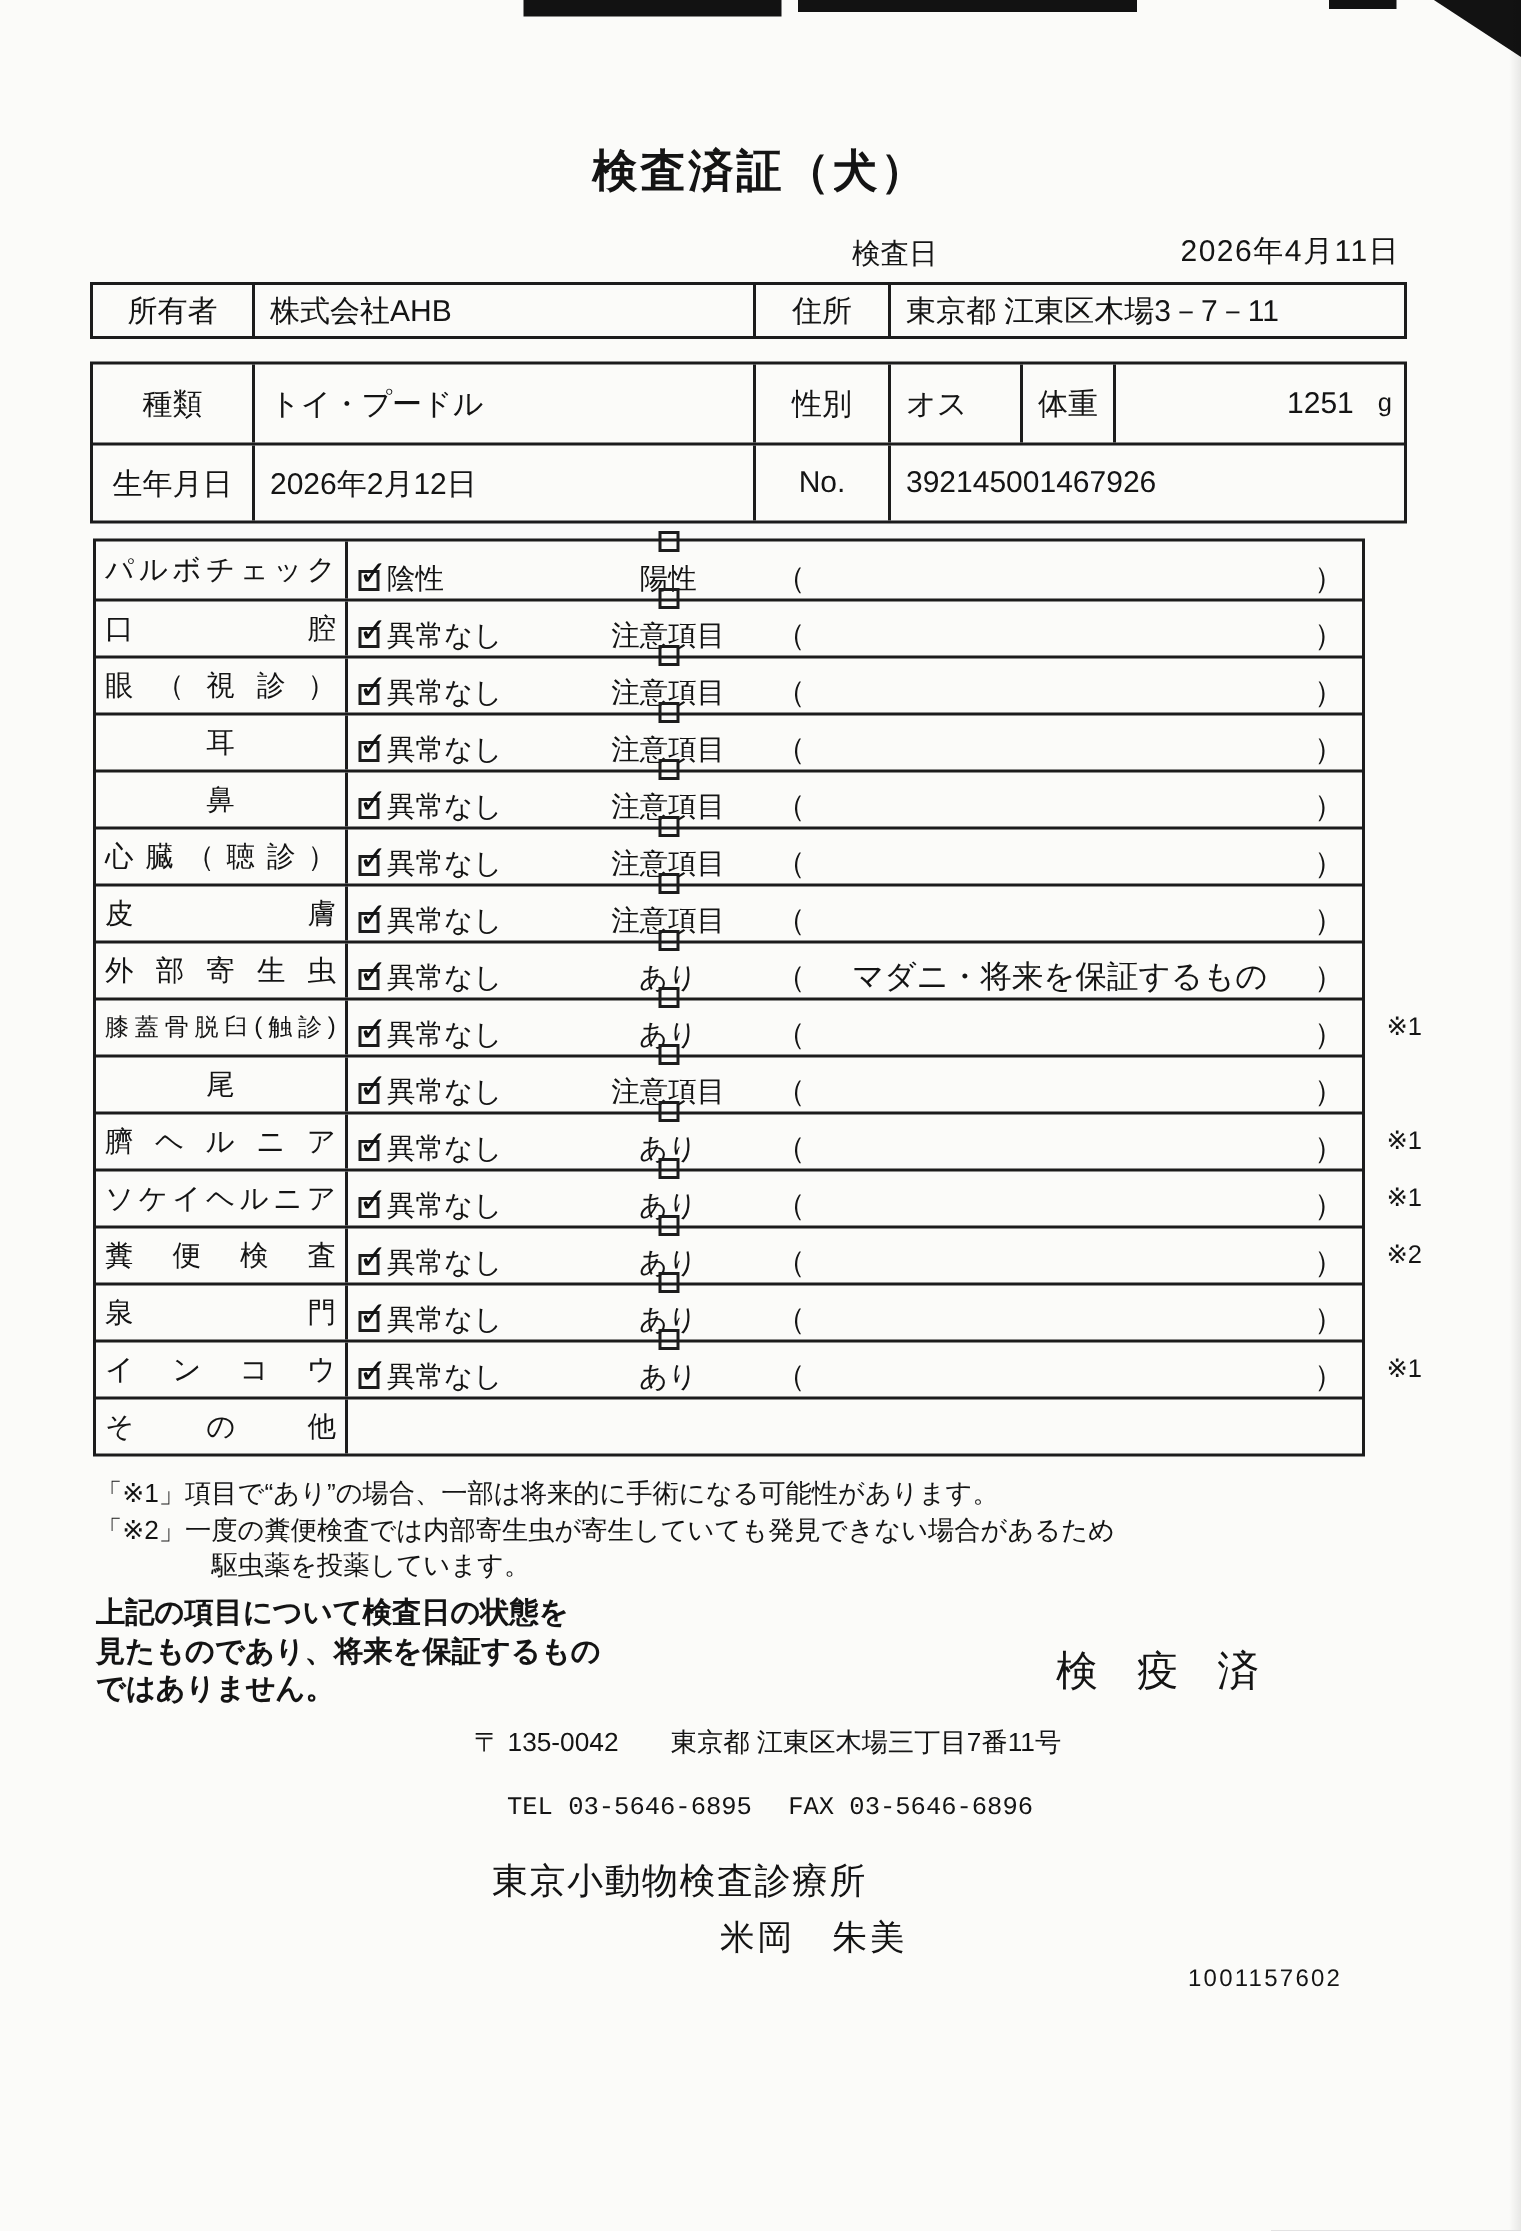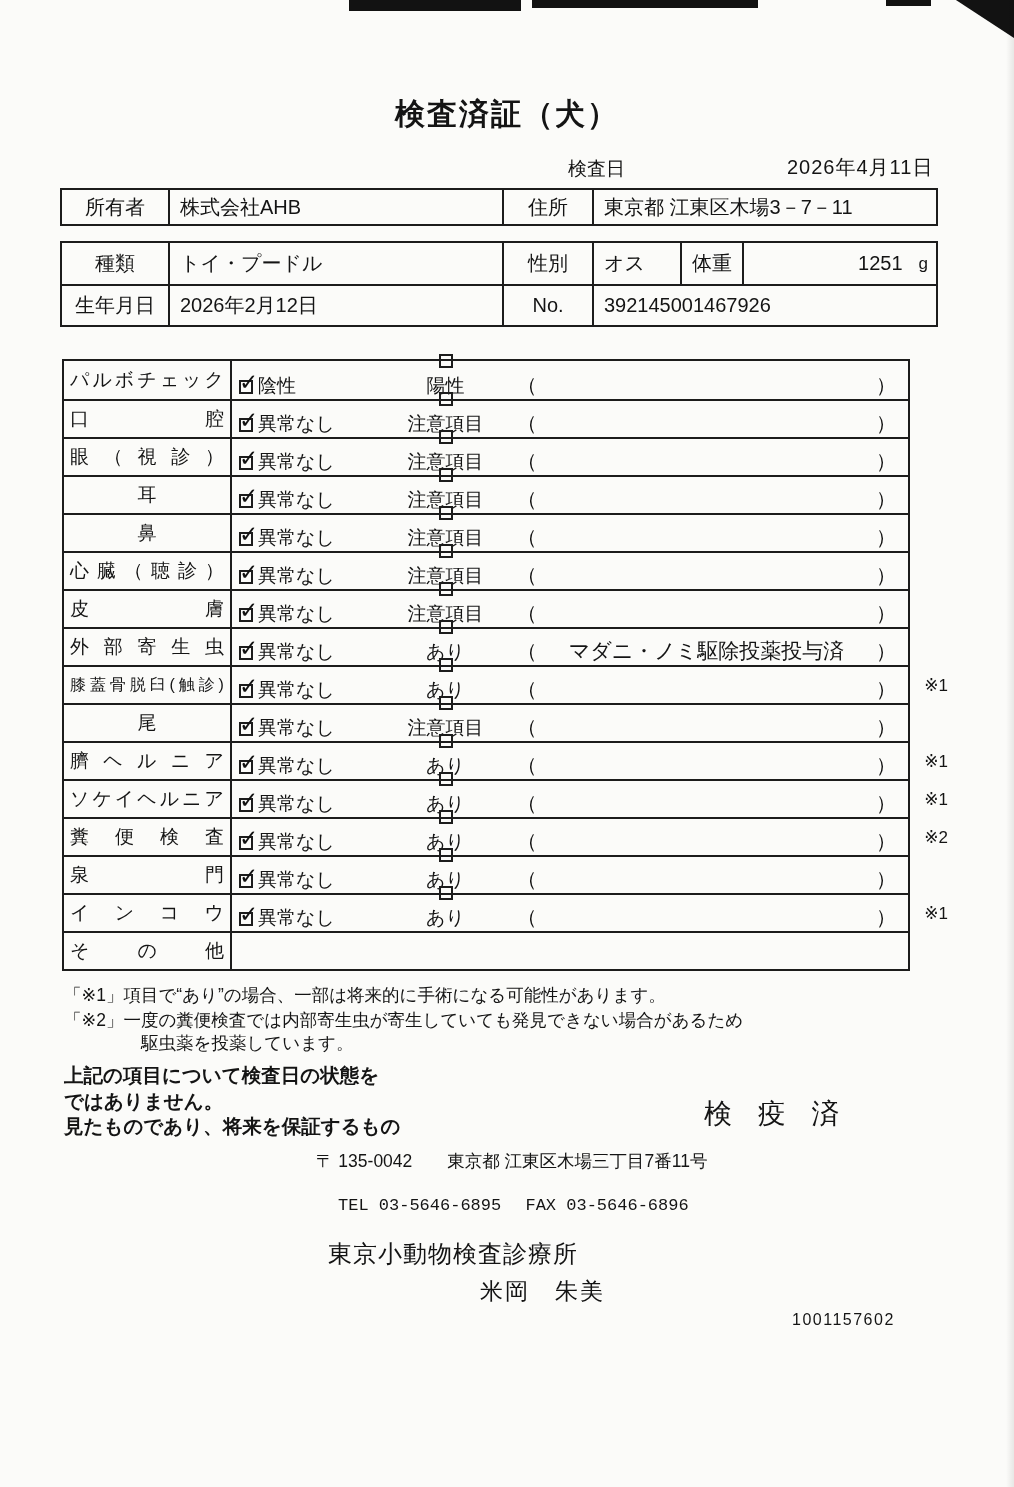--- a/index.html
+++ b/index.html
@@ -18,21 +18,21 @@
   .edge-shade{position:absolute;right:0;top:0;width:8px;height:100%;background:linear-gradient(to left,rgba(0,0,0,.08),rgba(0,0,0,0));}
 
   .title{position:absolute;top:94px;left:0;width:100%;margin:0;text-align:center;
     font-size:30px;font-weight:600;letter-spacing:2px;}
   .date-label{position:absolute;top:156px;left:568px;font-size:19px;}
   .date-value{position:absolute;top:154px;left:787px;font-size:20px;letter-spacing:1px;}
 
   .t1{position:absolute;top:188px;left:60px;width:878px;height:38px;
     display:grid;grid-template-columns:106px 334px 90px 1fr;border:2px solid #1c1c1c;}
   .t2{position:absolute;top:241px;left:60px;width:878px;border:2px solid #1c1c1c;}
-  .t2row{display:grid;height:41px;}
+  .t2row{display:grid;height:52px;}
   .r1{grid-template-columns:106px 334px 90px 88px 62px 1fr;}
   .r2{grid-template-columns:106px 334px 90px 1fr;border-top:2px solid #1c1c1c;}
   .cell{border-left:2px solid #1c1c1c;display:flex;align-items:center;padding:0 10px;font-size:20px;overflow:hidden;}
   .cell:first-child{border-left:none;}
   .cell.label{justify-content:center;padding:0 3px;}
   .cell.weight{padding:0;}
   .wnum{flex:1;text-align:right;padding-right:16px;}
   .wunit{padding-right:8px;font-size:17px;}
 
   .intro{position:absolute;top:331px;left:63px;font-size:19px;font-weight:500;}
@@ -300,21 +300,21 @@
         <span class="opt opt1">
           <span class="cb checked"></span>
           <span class="optlabel">異常なし</span>
         </span>
         <span class="opt opt2">
           <span class="cb"></span>
           <span class="optlabel">あり</span>
         </span>
         <span class="paren">
           <span class="po">（</span>
-          <span class="ptext">マダニ・ノミ駆除投薬投与済</span>
+          <span class="ptext">マダニ・将来を保証するもの</span>
           <span class="pc">）</span>
         </span>
       </div>
       <span class="mark"></span>
     </div>
 
     <div class="crow">
       <div class="cname long">
           <span>膝</span>
           <span>蓋</span>
@@ -503,22 +503,22 @@
       <span class="mark"></span>
     </div>
   </div>
 
   <div class="fn fn1">「※1」項目で“あり”の場合、一部は将来的に手術になる可能性があります。</div>
   <div class="fn fn2">「※2」一度の糞便検査では内部寄生虫が寄生していても発見できない場合があるため</div>
   <div class="fn fn3">駆虫薬を投薬しています。</div>
 
   <div class="disc">
     <div>上記の項目について検査日の状態を</div>
+    <div>見たものであり、将来を保証するもの</div>
     <div>ではありません。</div>
-    <div>見たものであり、将来を保証するもの</div>
   </div>
 
   <div class="stamp">検 疫 済</div>
 
   <div class="postal">
     <span>〒 135-0042</span>
     <span class="addr">東京都 江東区木場三丁目7番11号</span>
   </div>
 
   <div class="tel">

